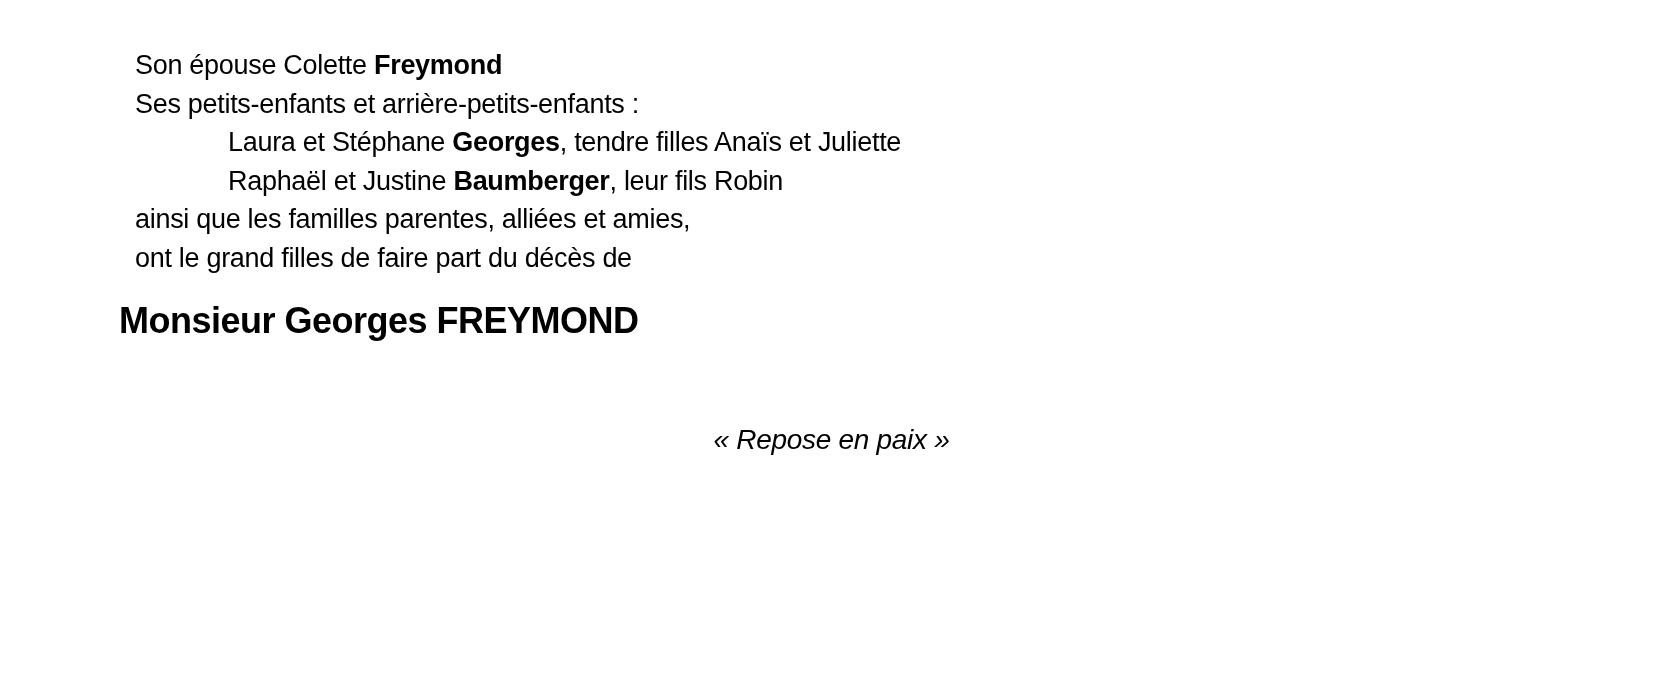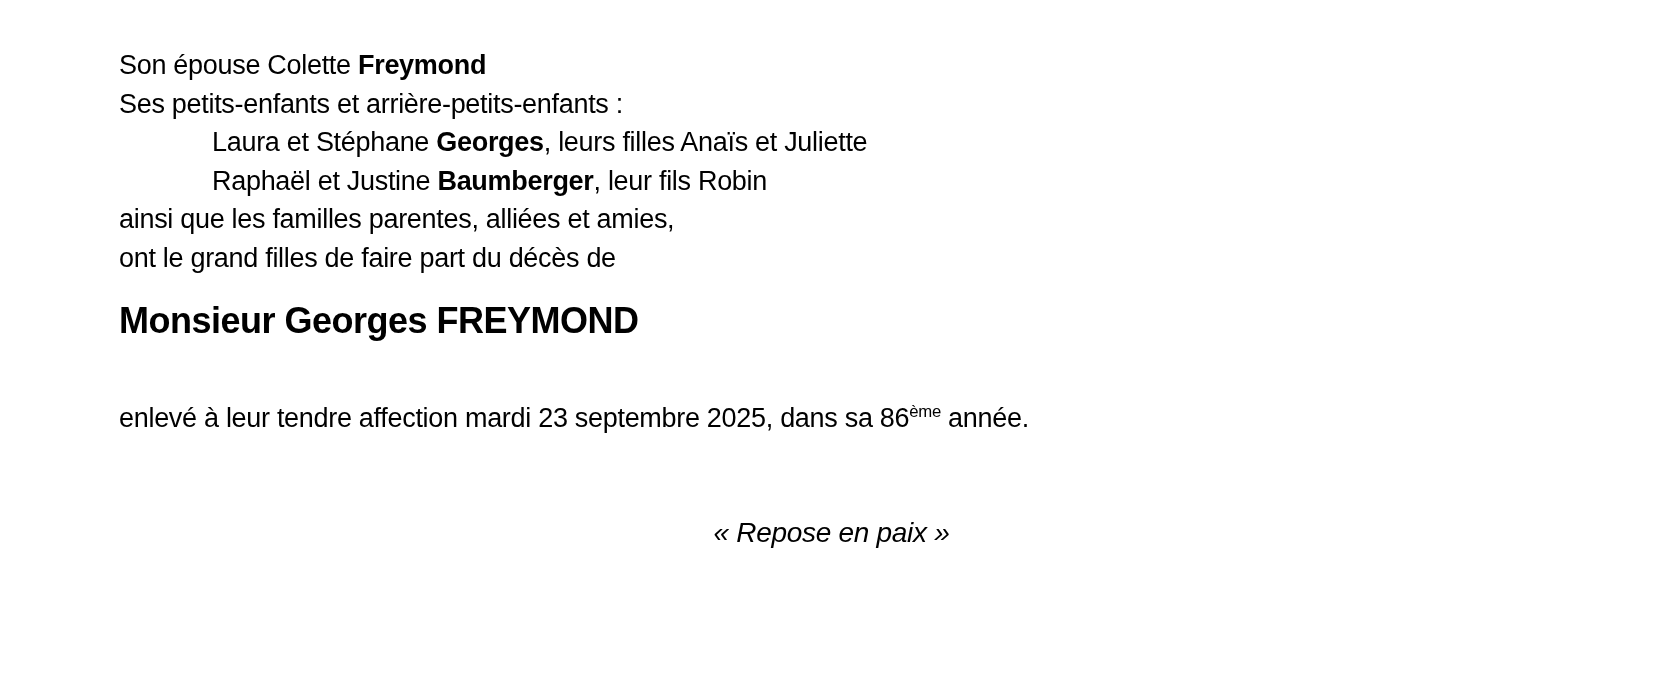--- a/index.html
+++ b/index.html
@@ -15,21 +15,21 @@
     color: #000000;
     font-family: "Liberation Sans", "DejaVu Sans", sans-serif;
     font-size: 27px;
     line-height: 38.5px;
     letter-spacing: -0.3px;
     box-sizing: border-box;
     padding: 46px 110px 0 119px;
     overflow: hidden;
   }
   .family-block { margin: 0; }
-  .line { white-space: nowrap; }
+  .line { white-space: nowrap; margin-left: 16px; }
   .line.indent { padding-left: 93px; }
   .b { font-weight: bold; }
   .deceased-name {
     margin: 20px 0 0 0;
     font-size: 36px;
     line-height: 48px;
     font-weight: bold;
     letter-spacing: -0.5px;
   }
   .details-block { margin-top: 54px; }
@@ -50,31 +50,30 @@
 
 <div class="page">
 
   <div class="family-block">
 
     <div class="line"><span>Son épouse Colette </span><span class="b">Freymond</span></div>
 
 
     <div class="line"><span>Ses petits-enfants et arrière-petits-enfants :</span></div>
 
-    <div class="line indent"><span>Laura et Stéphane </span><span class="b">Georges</span><span>, leurs filles Anaïs et Juliette</span></div>
+    <div class="line indent"><span>Laura et Stéphane </span><span class="b">Georges</span><span>, tendre filles Anaïs et Juliette</span></div>
 
     <div class="line indent"><span>Raphaël et Justine </span><span class="b">Baumberger</span><span>, leur fils Robin</span></div>
 
     <div class="line"><span>ainsi que les familles parentes, alliées et amies,</span></div>
 
     <div class="line"><span>ont le grand filles de faire part du décès de</span></div>
 
   </div>
 
   <h1 class="deceased-name">Monsieur Georges FREYMOND</h1>
 
   <div class="details-block">
-    <div class="line"><span>enlevé à leur tendre affection mardi 23 septembre 2025, dans sa 86</span><sup class="ord">ème</sup><span> année.</span></div>
   </div>
 
   <div class="closing-quote">« Repose en paix »</div>
 
 </div>
 
 </body></html>

